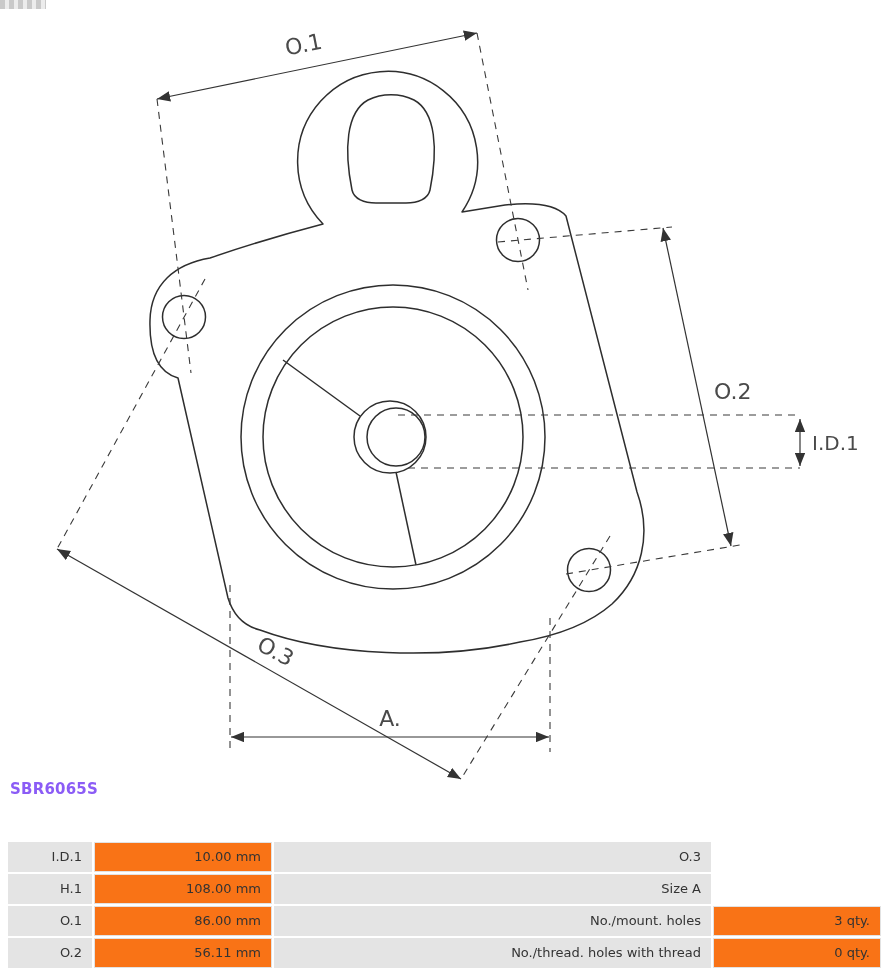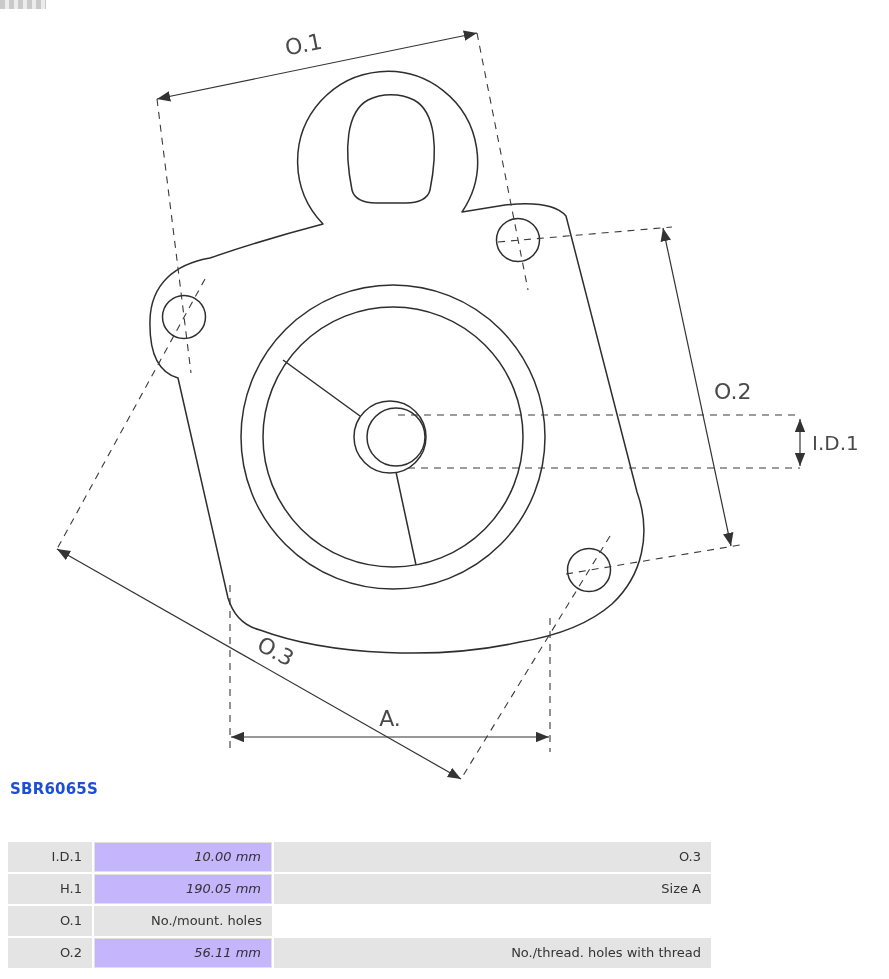--- a/index.html
+++ b/index.html
@@ -25,21 +25,21 @@
   svg text {
     font-family: "DejaVu Sans", "Liberation Sans", sans-serif;
     font-size: 22px;
     fill: #4a4a4a;
   }
   svg text.small { font-size: 20px; }
 
   .part-number {
     position: absolute;
     top: 780px; left: 10px;
-    color: #1d4ed8;
+    color: #8b5cf6;
     font-size: 15px;
     font-weight: bold;
     letter-spacing: 0.2px;
   }
 
   .spec-table {
     position: absolute;
     top: 842px; left: 8px; right: 8px;
     display: flex;
     flex-direction: column;
@@ -55,21 +55,21 @@
     height: 30px;
     line-height: 30px;
     font-size: 13px;
     color: #333333;
     text-align: right;
     padding-right: 10px;
     white-space: nowrap;
     overflow: hidden;
   }
   .cell.param { background: #e4e4e4; }
-  .cell.value { background: #c4b5fd; border: 1px solid #e2e2e2; line-height: 28px; font-style: italic; }
+  .cell.value { background: #f97316; border: 1px solid #e2e2e2; line-height: 28px; }
 </style>
 </head>
 <body>
 
 <div class="page">
 
   <div class="corner-artifact"></div>
 
   <div class="drawing-wrap">
     <svg viewBox="0 0 889 805" width="889" height="805">
@@ -149,29 +149,32 @@
   <div class="spec-table">
 
     <div class="spec-row">
       <div class="cell param">I.D.1</div>
       <div class="cell value">10.00 mm</div>
       <div class="cell param">O.3</div>
     </div>
 
     <div class="spec-row">
       <div class="cell param">H.1</div>
-      <div class="cell value">190.05 mm</div>
+      <div class="cell value">108.00 mm</div>
       <div class="cell param">Size A</div>
     </div>
 
     <div class="spec-row">
       <div class="cell param">O.1</div>
+      <div class="cell value">86.00 mm</div>
       <div class="cell param">No./mount. holes</div>
+      <div class="cell value">3 qty.</div>
     </div>
 
     <div class="spec-row">
       <div class="cell param">O.2</div>
       <div class="cell value">56.11 mm</div>
       <div class="cell param">No./thread. holes with thread</div>
+      <div class="cell value">0 qty.</div>
     </div>
 
   </div>
 </div>
 
 </body></html>

